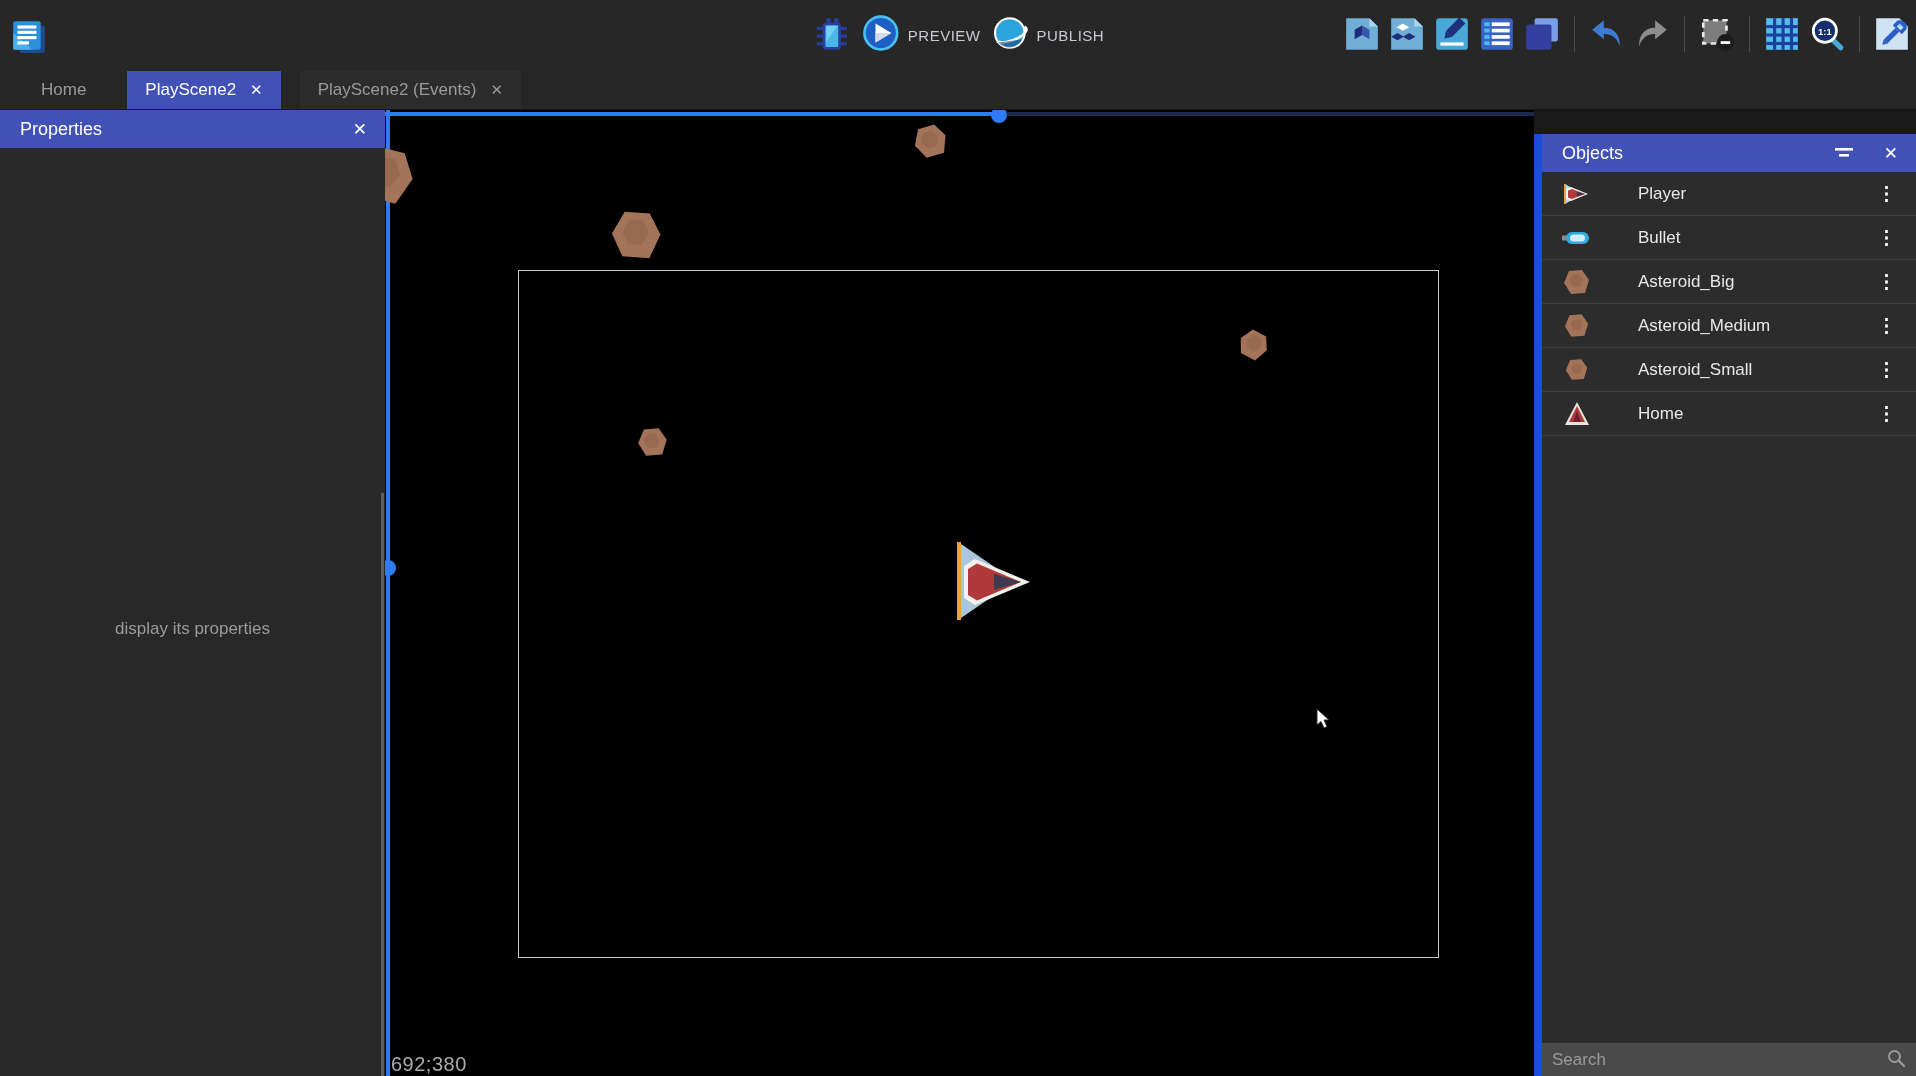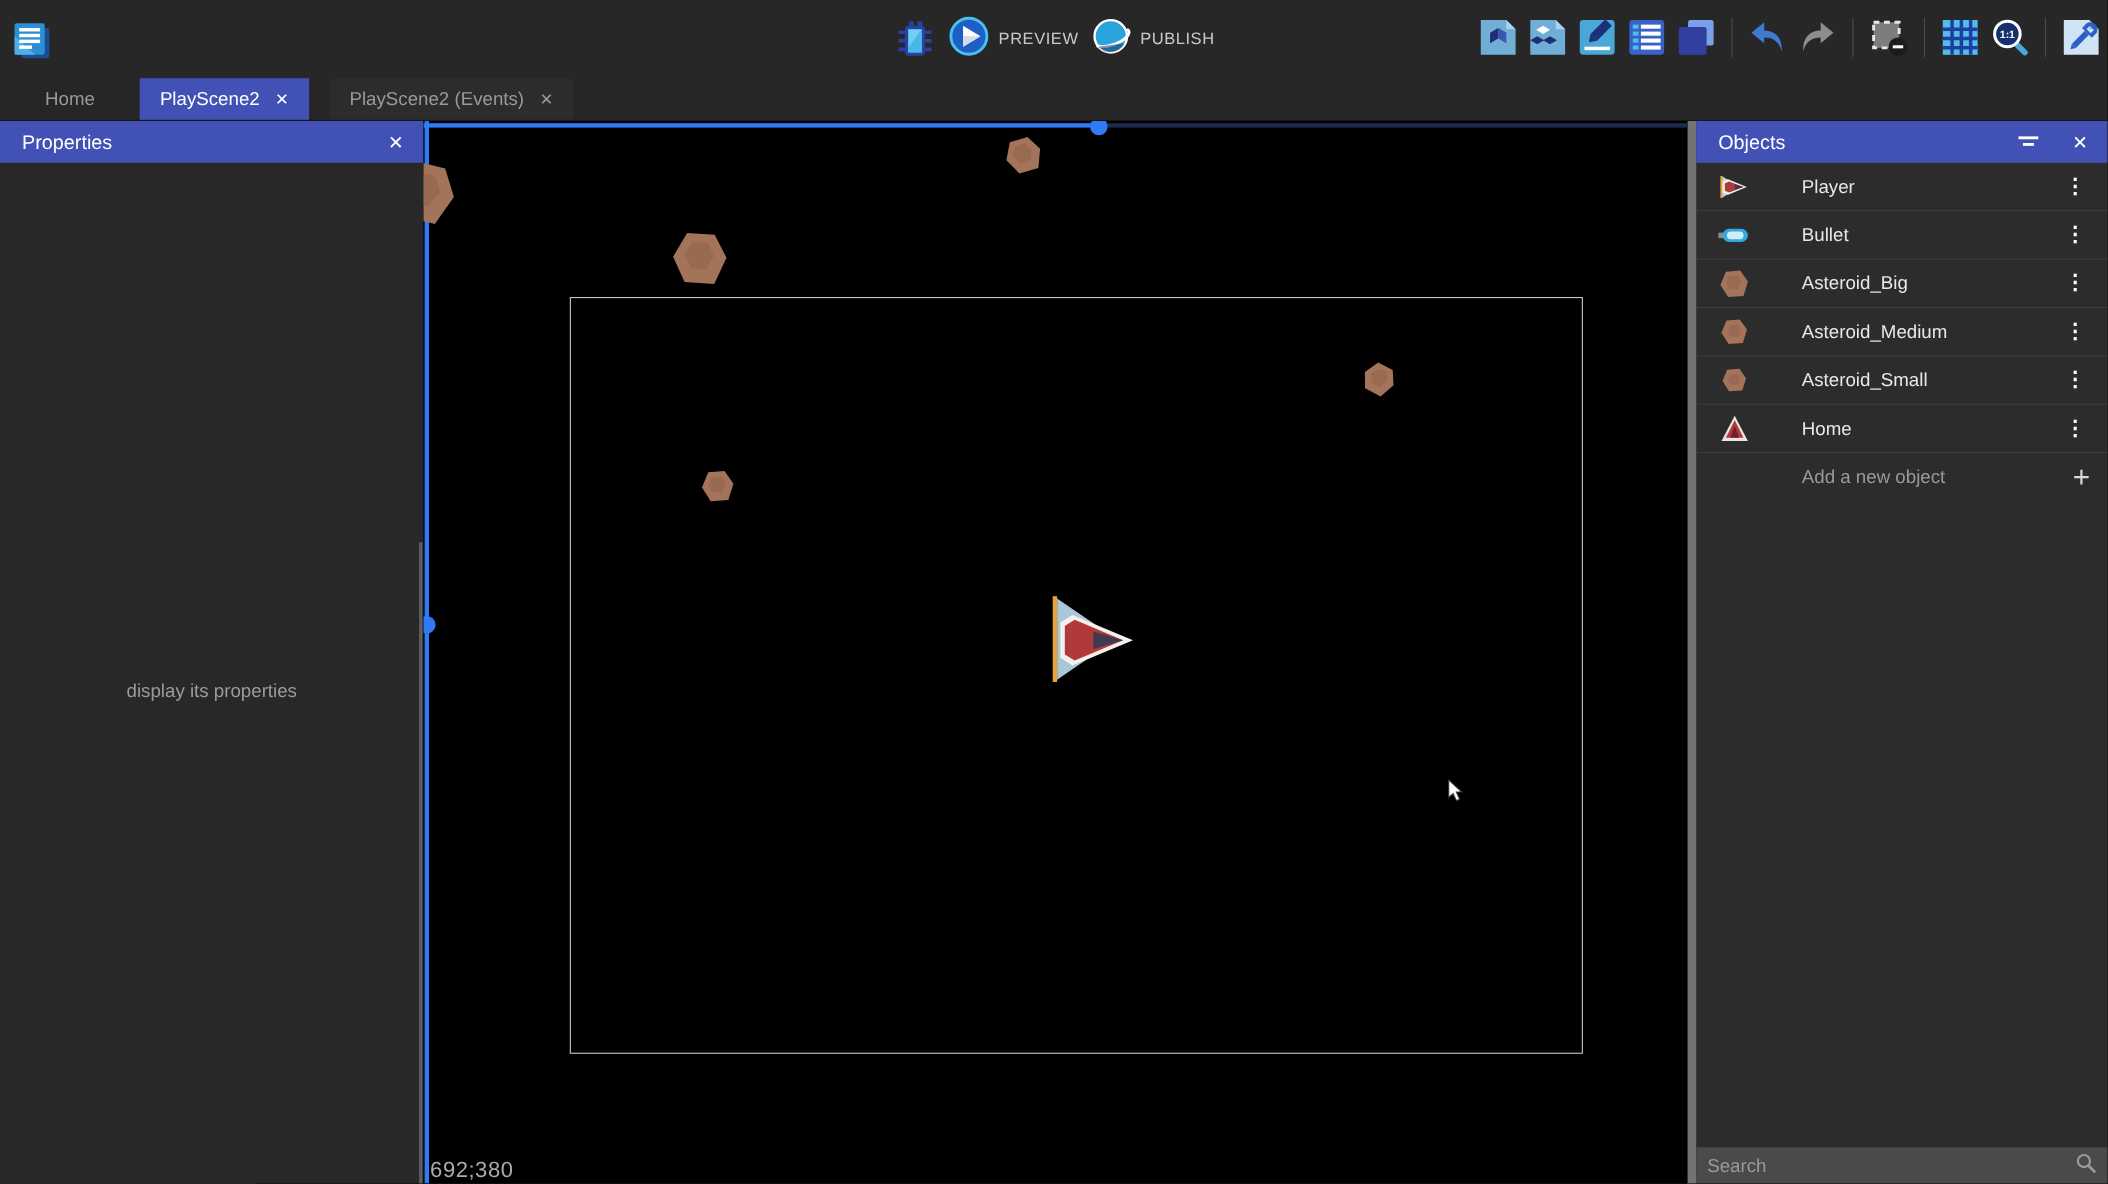--- a/index.html
+++ b/index.html
@@ -61,22 +61,22 @@
   .vscroll-dot { position:absolute; left:-5px; top:450px; width:16px; height:16px;
     border-radius:50%; background:#2f7bf5; }
   .game-border { position:absolute; left:133px; top:160px; width:921px; height:688px;
     border:1px solid #c9c9c9; }
   .inst { position:absolute; }
   .coords { position:absolute; left:6px; bottom:0px; color:#ababab; font-size:20px;
     font-weight:normal; letter-spacing:0.5px; }
   .cursor { position:absolute; left:931px; top:598px; }
 
   
-  .objects-panel { width:382px; background:#2c2c2c; border-left:8px solid #737373;
-    display:flex; flex-direction:column; flex:0 0 auto; }
+  .objects-panel { width:382px; background:#2c2c2c; border-left:8px solid #1d4ed8;
+    display:flex; flex-direction:column; flex:0 0 auto;margin-top:24px; }
   .obj-header-icons { display:flex; align-items:center; gap:26px; }
   .obj-row { height:44px; display:flex; align-items:center; padding:0 14px 0 20px;
     border-bottom:1px solid #3e3e3e; }
   .obj-icon { width:30px; height:26px; display:flex; align-items:center; justify-content:center; }
   .obj-label { color:#e8e8e8; font-size:17px; margin-left:46px; flex:1; }
   .kebab { color:#ffffff; font-size:19px; font-weight:bold; letter-spacing:0; line-height:14px;
     padding:0 6px; }
   .add-row { height:44px; display:flex; align-items:center; padding:0 16px 0 20px; }
   .add-label { color:#9a9a9a; font-size:17px; margin-left:76px; flex:1; }
   .add-plus { color:#d8d8d8; font-size:27px; font-weight:300; line-height:20px; }
@@ -413,24 +413,20 @@
           <svg width="26" height="24" viewBox="0 0 26 24">
             <polygon points="13,0 25,23 1,23" fill="#e8e4de"></polygon>
             <polygon points="13,4 21,20 5,20" fill="#b03a3a"></polygon>
             <polygon points="13,9 17,20 9,20" fill="#6e2030"></polygon>
           </svg>
         </span>
         <span class="obj-label">Home</span>
         <span class="kebab">⋮</span>
       </div>
 
-      <div class="add-row">
-        <span class="add-label">Add a new object</span>
-        <span class="add-plus">+</span>
-      </div>
 
       <div class="obj-filler"></div>
 
       <div class="search-bar">
         <input class="search-input" type="text" placeholder="Search" style="">
         <span>
           <svg width="20" height="20" viewBox="0 0 20 20">
             <circle cx="8.5" cy="8.5" r="5.5" fill="none" stroke="#9a9a9a" stroke-width="2"></circle>
             <line x1="13" y1="13" x2="18" y2="18" stroke="#9a9a9a" stroke-width="2.4" stroke-linecap="round"></line>
           </svg>

